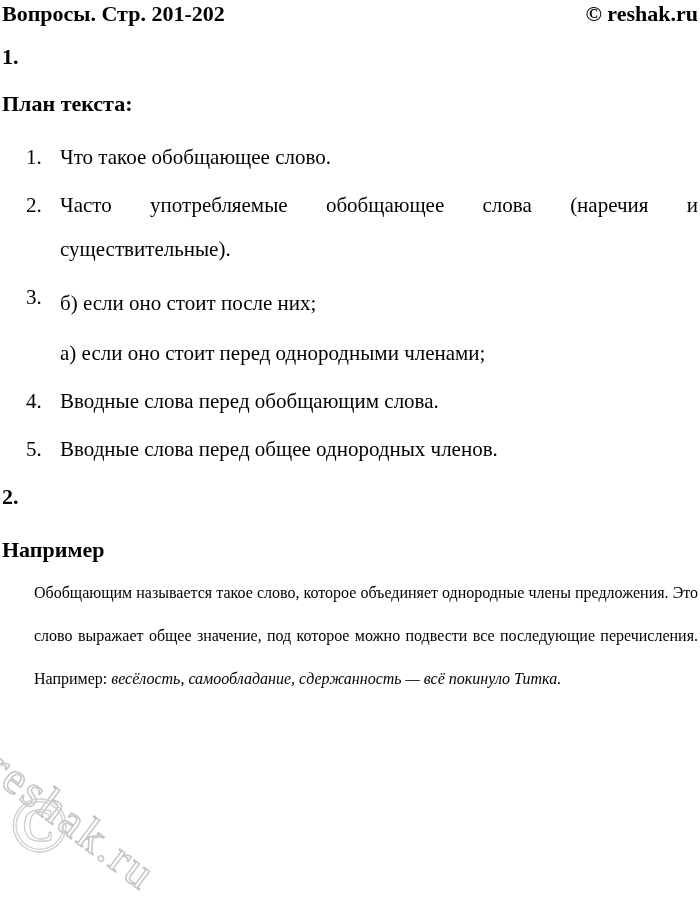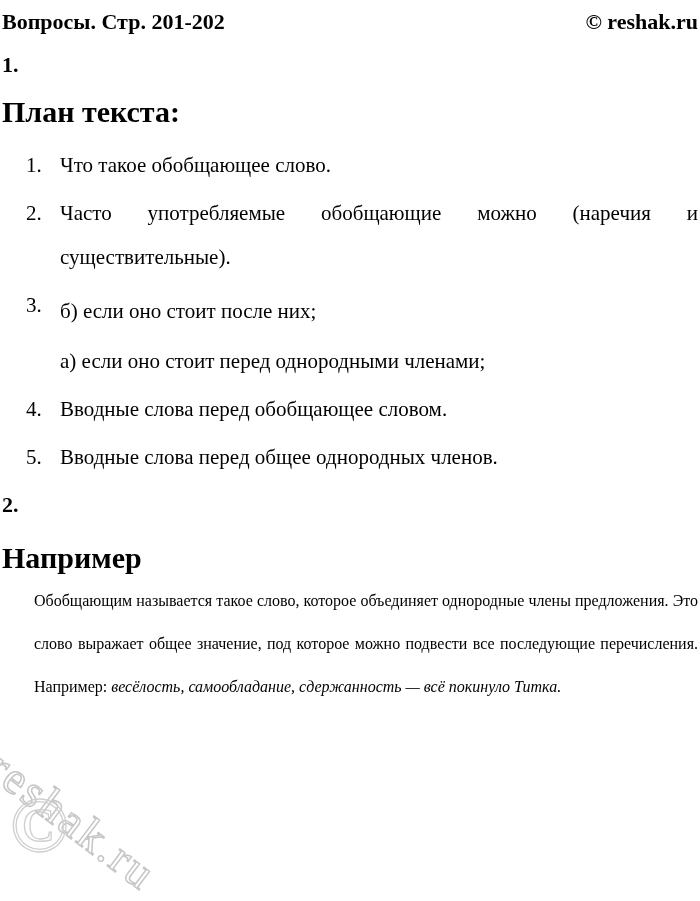--- a/index.html
+++ b/index.html
@@ -11,42 +11,42 @@
     width: 700px;
     height: 901px;
     overflow: hidden;
     position: relative;
     font-family: "Liberation Serif", "DejaVu Serif", serif;
     color: #000000;
   }
   .page {
     position: relative;
     z-index: 1;
-    padding: 9px 2px 0 2px;
+    padding: 1px 2px 0 2px;
   }
   
   .header {
     display: flex;
     justify-content: space-between;
     align-items: baseline;
     line-height: 26px;
     font-size: 22px;
   }
   .doc-title { font-weight: bold; }
   .copyright { font-weight: bold; }
   
   .sec-num {
     font-weight: bold;
     font-size: 22px;
     line-height: 26px;
     margin-top: 17px;
   }
   .sec-heading {
     font-weight: bold;
-    font-size: 30px;
+    font-size: 22px;
     line-height: 26px;
     margin-top: 21px;
   }
   
   .plan-list {
     margin-top: 18px;
     font-size: 21px;
   }
   .plan-item {
     display: flex;
@@ -120,34 +120,34 @@
 
   <div class="plan-list">
 
     <div class="plan-item">
       <span class="plan-item-num">1.</span>
       <span class="plan-item-text">Что такое обобщающее слово.</span>
     </div>
 
     <div class="plan-item">
       <span class="plan-item-num">2.</span>
-      <span class="plan-item-text">Часто употребляемые обобщающие можно (наречия и существительные).</span>
+      <span class="plan-item-text">Часто употребляемые обобщающее слова (наречия и существительные).</span>
     </div>
 
     <div class="plan-item">
       <span class="plan-item-num">3.</span>
       <span class="plan-item-text">
         <div class="plan-subitem">б) если оно стоит после них;</div>
         <div class="plan-subitem">а) если оно стоит перед однородными членами;</div>
       </span>
     </div>
 
     <div class="plan-item">
       <span class="plan-item-num">4.</span>
-      <span class="plan-item-text">Вводные слова перед обобщающее словом.</span>
+      <span class="plan-item-text">Вводные слова перед обобщающим слова.</span>
     </div>
 
     <div class="plan-item">
       <span class="plan-item-num">5.</span>
       <span class="plan-item-text">Вводные слова перед общее однородных членов.</span>
     </div>
 
   </div>
 
   <div class="sec-num sec2-num">2.</div>

